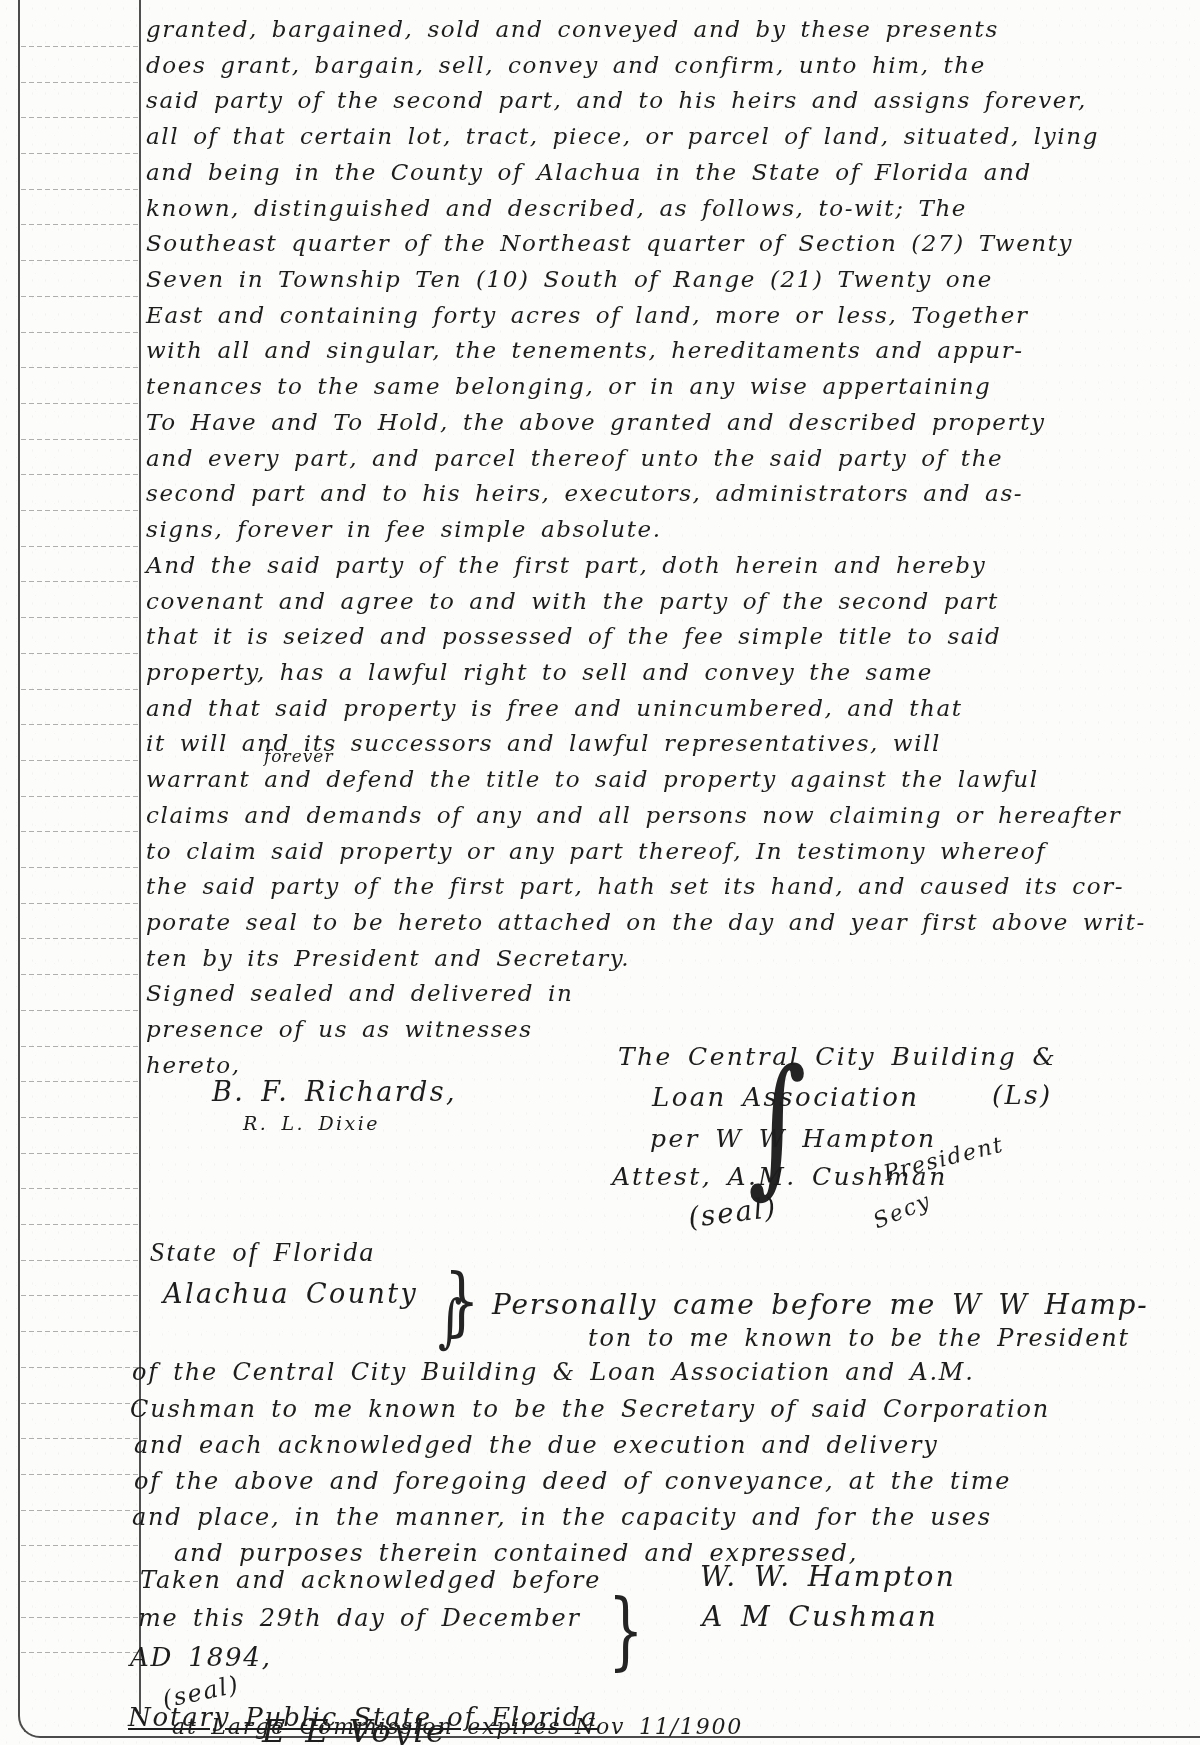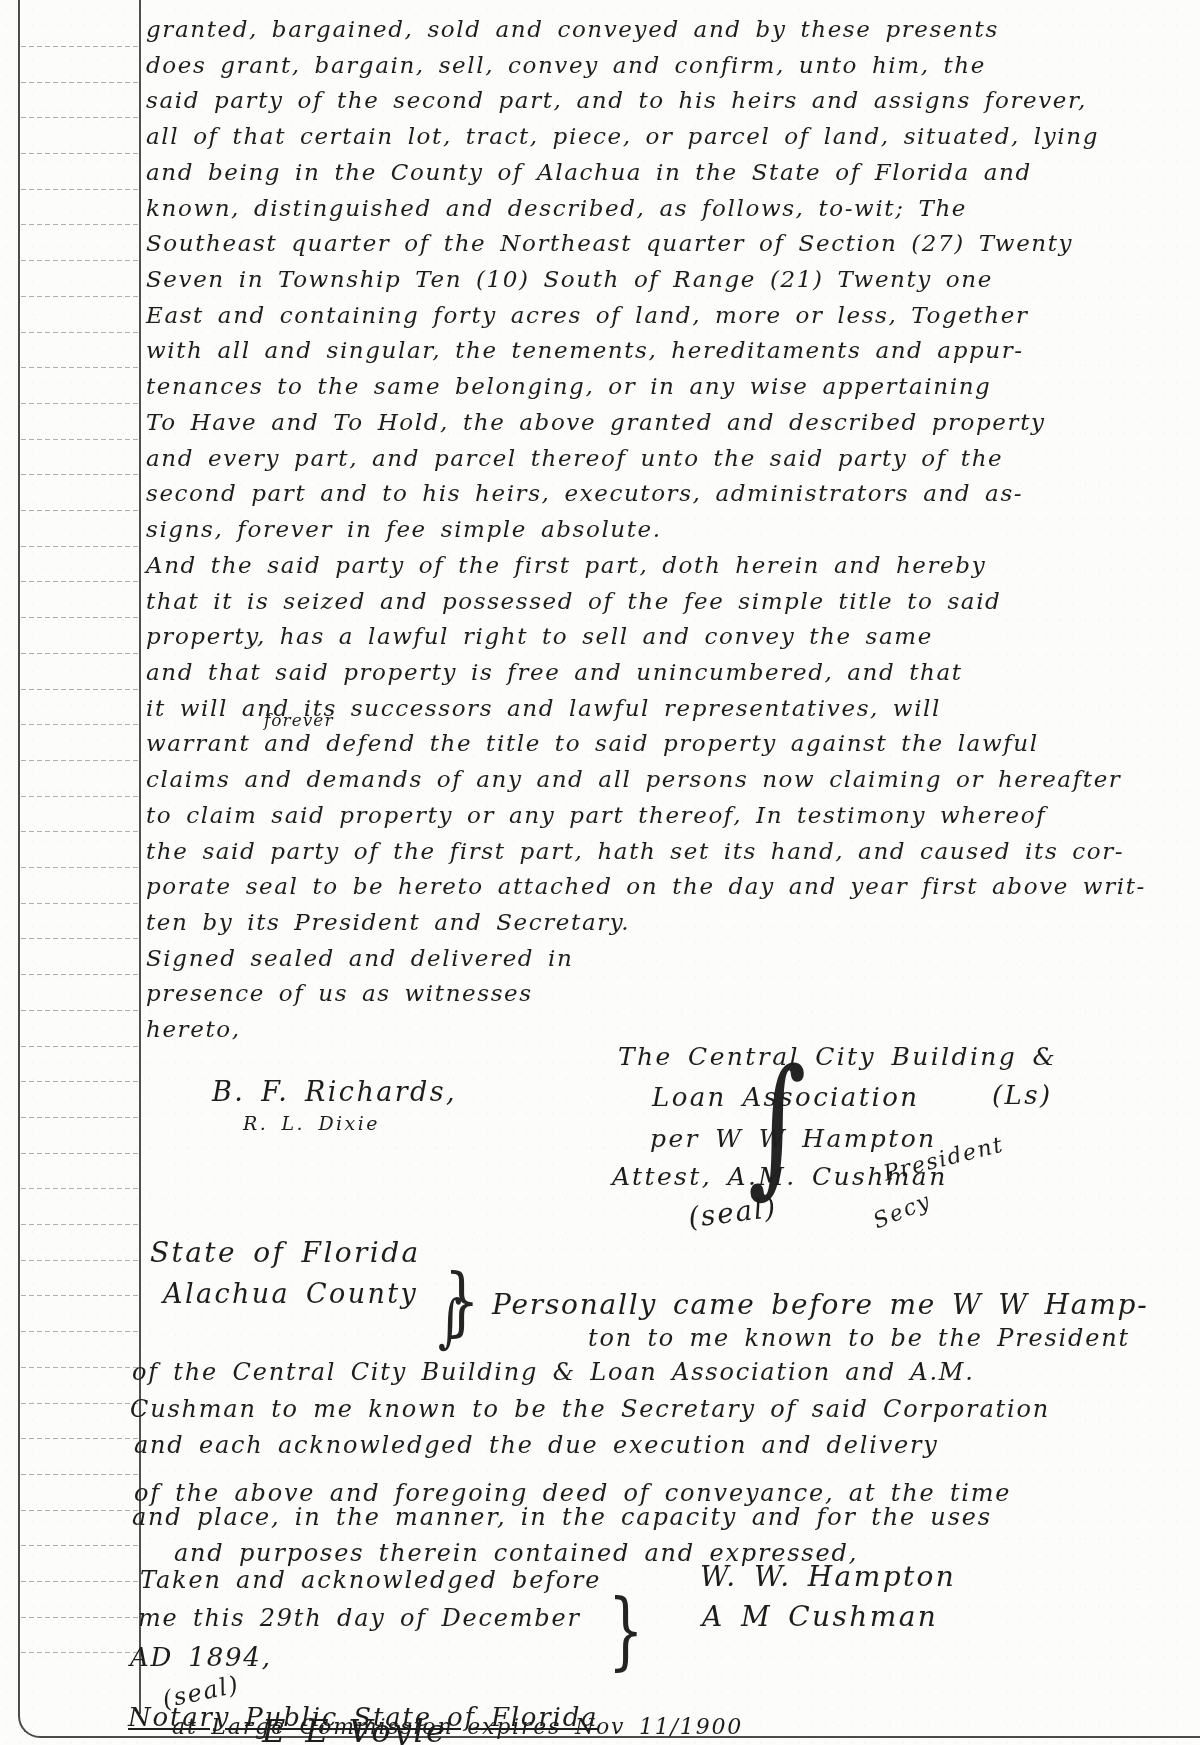--- a/index.html
+++ b/index.html
@@ -50,20 +50,21 @@
     <div class="line">Southeast quarter of the Northeast quarter of Section (27) Twenty</div>
     <div class="line">Seven in Township Ten (10) South of Range (21) Twenty one</div>
     <div class="line">East and containing forty acres of land, more or less, Together</div>
     <div class="line">with all and singular, the tenements, hereditaments and appur-</div>
     <div class="line">tenances to the same belonging, or in any wise appertaining</div>
     <div class="line">To Have and To Hold, the above granted and described property</div>
     <div class="line">and every part, and parcel thereof unto the said party of the</div>
     <div class="line">second part and to his heirs, executors, administrators and as-</div>
     <div class="line">signs, forever in fee simple absolute.</div>
     <div class="line">And the said party of the first part, doth herein and hereby</div>
+    <div class="line">covenant and agree to and with the party of the second part</div>
     <div class="line">that it is seized and possessed of the fee simple title to said</div>
     <div class="line">property, has a lawful right to sell and convey the same</div>
     <div class="line">and that said property is free and unincumbered, and that</div>
     <div class="line">it will and its successors and lawful representatives, will</div>
     <div class="line rel">
       <span class="interline">forever</span>
       <span>warrant and defend the title to said property against the lawful</span>
     </div>
     <div class="line">claims and demands of any and all persons now claiming or hereafter</div>
     <div class="line">to claim said property or any part thereof, In testimony whereof</div>
@@ -81,31 +82,31 @@
   <div class="ov brace" style="left:748px;top:1022px;font-size:150px;line-height:205px;transform:scaleX(0.75);">∫</div>
   <div class="ov sig" style="left:618px;top:1042px;font-size:25px;">The Central City Building &amp;</div>
   <div class="ov sig" style="left:652px;top:1082px;font-size:26px;">Loan Association</div>
   <div class="ov sig" style="left:992px;top:1080px;font-size:26px;">(Ls)</div>
   <div class="ov sig" style="left:650px;top:1124px;font-size:25px;">per W W Hampton</div>
   <div class="ov" style="left:882px;top:1146px;font-size:22px;transform:rotate(-14deg);">President</div>
   <div class="ov sig" style="left:612px;top:1162px;font-size:25px;">Attest, A.M. Cushman</div>
   <div class="ov" style="left:872px;top:1198px;font-size:22px;transform:rotate(-22deg);">Secy</div>
   <div class="ov" style="left:688px;top:1196px;font-size:28px;transform:rotate(-7deg);">(seal)</div>
 
-  <div class="ov sig" style="left:150px;top:1236px;font-size:28px;">State of Florida</div>
+  <div class="ov sig" style="left:150px;top:1236px;font-size:28px;font-family:Liberation Serif, serif;">State of Florida</div>
   <div class="ov sig" style="left:163px;top:1278px;font-size:27px;">Alachua County</div>
   <div class="ov brace" style="left:444px;top:1234px;font-size:56px;line-height:100px;transform:scaleY(1.35);">}</div>
   <div class="ov brace" style="left:438px;top:1280px;font-size:58px;line-height:82px;transform:scaleX(0.8);">∫</div>
 
   <div class="ov" style="left:492px;top:1288px;font-size:28px;">Personally came before me W W Hamp-</div>
   <div class="ov" style="left:588px;top:1324px;font-size:24px;">ton to me known to be the President</div>
   <div class="ov" style="left:132px;top:1358px;font-size:24px;">of the Central City Building &amp; Loan Association and A.M.</div>
   <div class="ov" style="left:130px;top:1395px;font-size:24px;">Cushman to me known to be the Secretary of said Corporation</div>
   <div class="ov" style="left:134px;top:1431px;font-size:24px;">and each acknowledged the due execution and delivery</div>
-  <div class="ov" style="left:134px;top:1467px;font-size:24px;margin-top:12px;">of the above and foregoing deed of conveyance, at the time</div>
+  <div class="ov" style="left:134px;top:1467px;font-size:24px;">of the above and foregoing deed of conveyance, at the time</div>
   <div class="ov" style="left:132px;top:1503px;font-size:24px;">and place, in the manner, in the capacity and for the uses</div>
   <div class="ov" style="left:134px;top:1539px;font-size:24px;margin-left:40px;">and purposes therein contained and expressed,</div>
 
   <div class="ov" style="left:140px;top:1566px;font-size:24px;">Taken and acknowledged before</div>
   <div class="ov" style="left:138px;top:1604px;font-size:24px;">me this 29th day of December</div>
   <div class="ov brace" style="left:608px;top:1552px;font-size:56px;line-height:104px;transform:scaleY(1.5);">}</div>
   <div class="ov sig" style="left:700px;top:1560px;font-size:28px;">W. W. Hampton</div>
   <div class="ov sig" style="left:702px;top:1600px;font-size:28px;">A M Cushman</div>
   <div class="ov" style="left:130px;top:1642px;font-size:26px;">AD 1894,</div>
 

